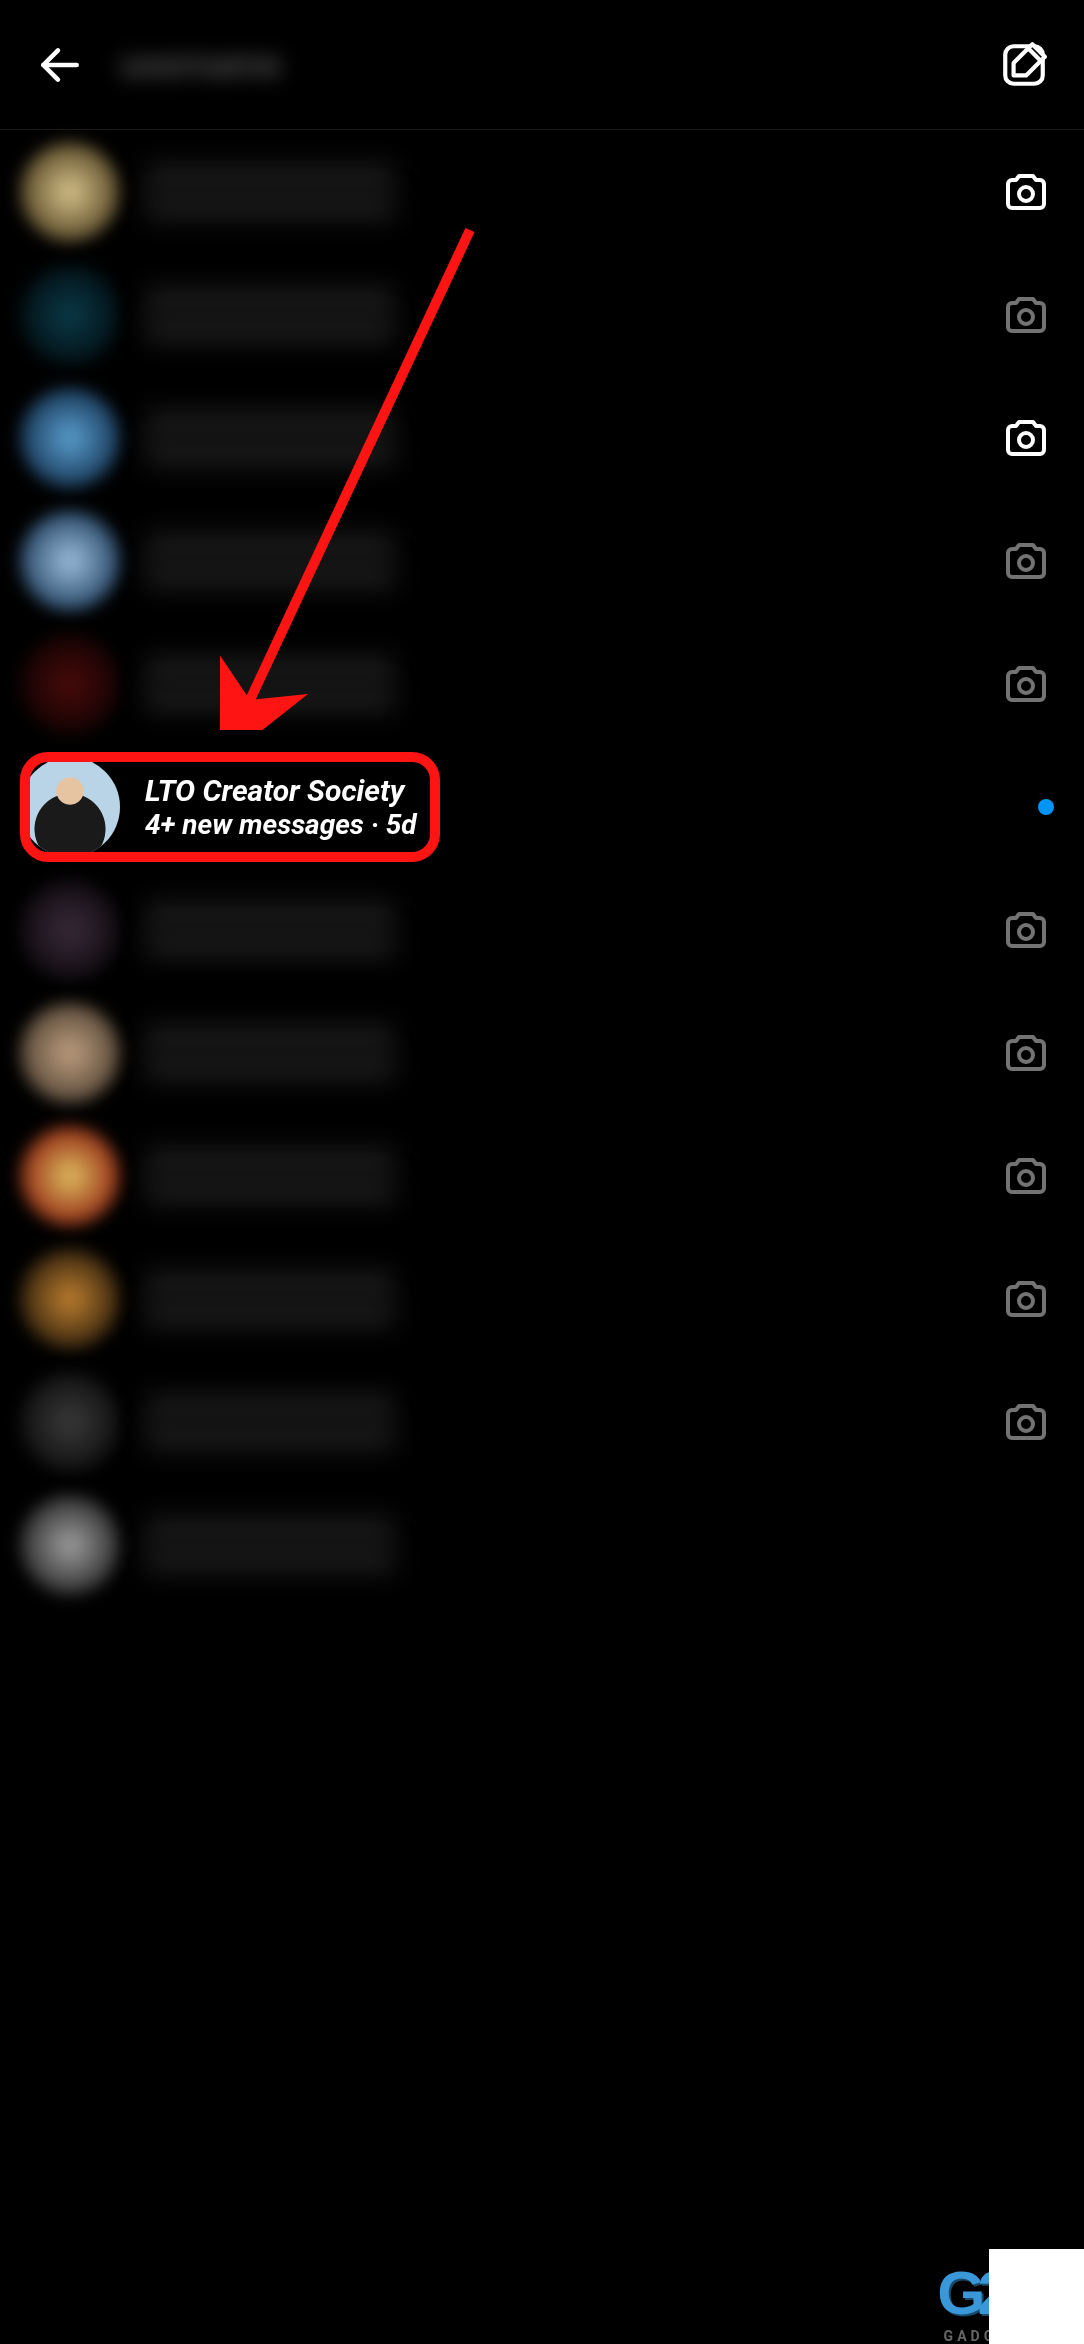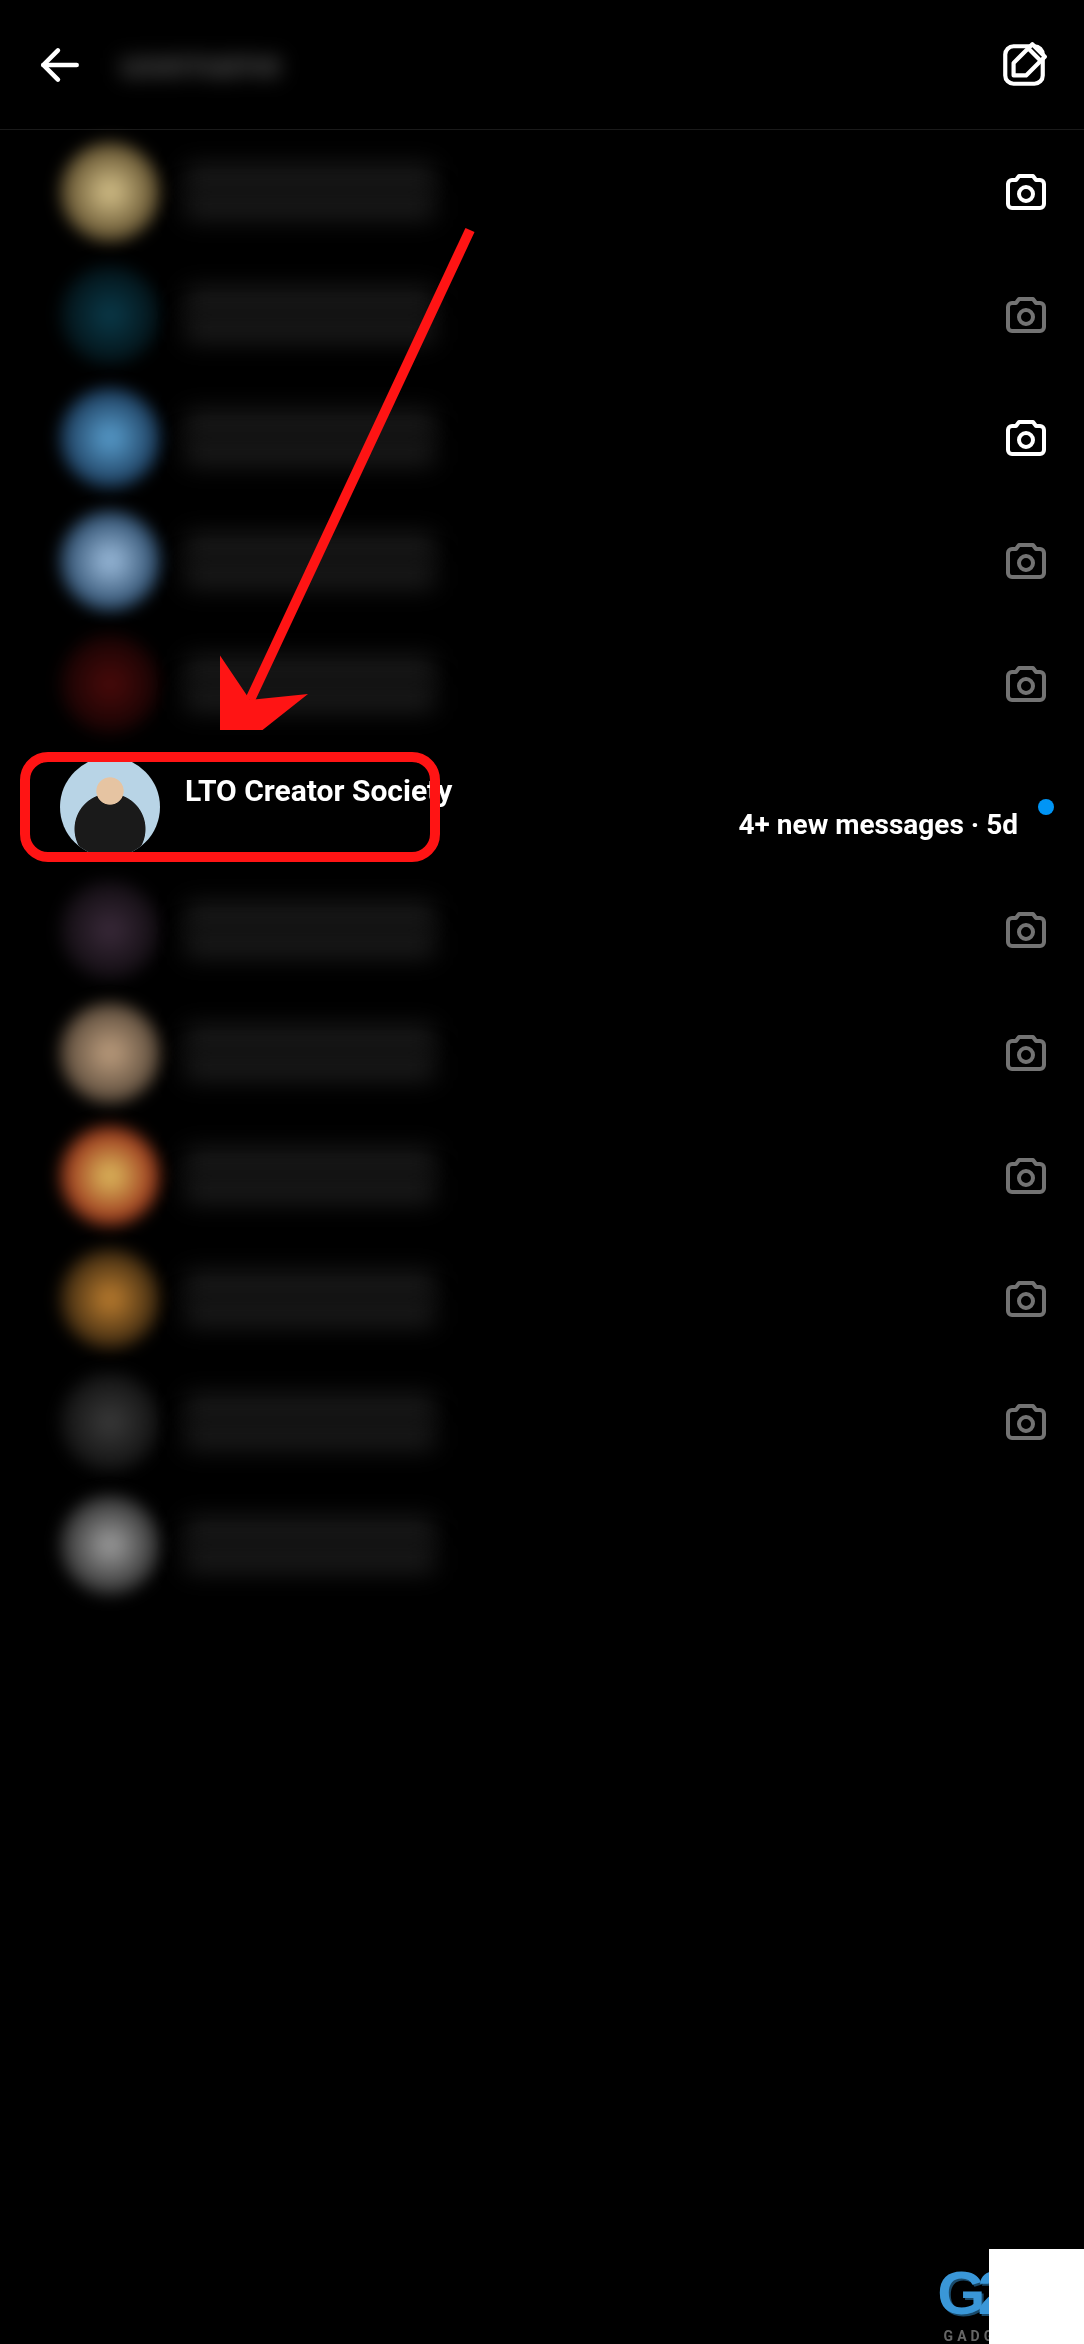--- a/index.html
+++ b/index.html
@@ -46,22 +46,23 @@
   }
 
   .chat-list {
     display: flex;
     flex-direction: column;
   }
   .chat-row {
     display: flex;
     align-items: center;
     height: 123px;
-    padding: 0 30px 0 60px;
+    padding: 0 30px 0 20px;
     position: relative;
+    font-style: italic;
   }
   .avatar {
     width: 100px;
     height: 100px;
     border-radius: 50%;
     background: #222;
     flex-shrink: 0;
     overflow: hidden;
   }
   .avatar.a0 { background: radial-gradient(circle at 50% 50%, #d8c48c 0%, #6e5d38 60%, #000 100%); }
@@ -89,21 +90,20 @@
     overflow: hidden;
     text-overflow: ellipsis;
   }
   .chat-sub {
     font-size: 28px;
     font-weight: 700;
     color: #fff;
     white-space: nowrap;
     overflow: hidden;
     text-overflow: ellipsis;
-    text-align: right;
   }
   .blurred .chat-name, .blurred .chat-sub {
     filter: blur(12px);
     color: #3a3a3a;
     width: 250px;
     height: 28px;
     background: #1a1a1a;
     border-radius: 6px;
   }
   .blurred .avatar { filter: blur(8px); }

